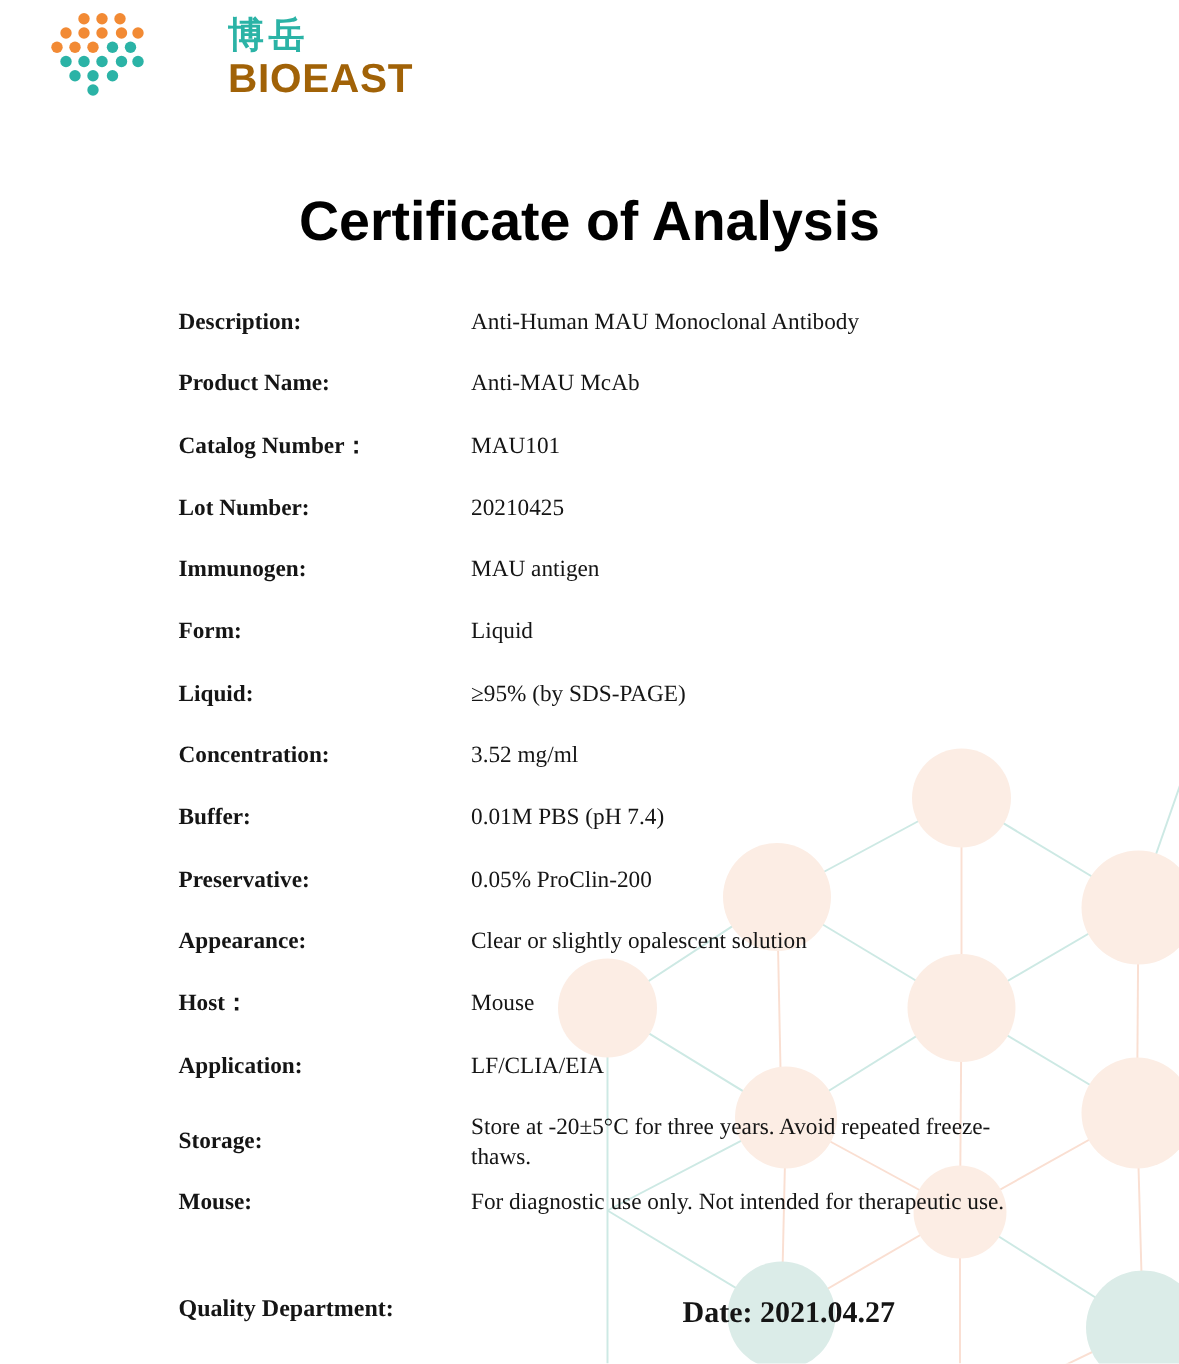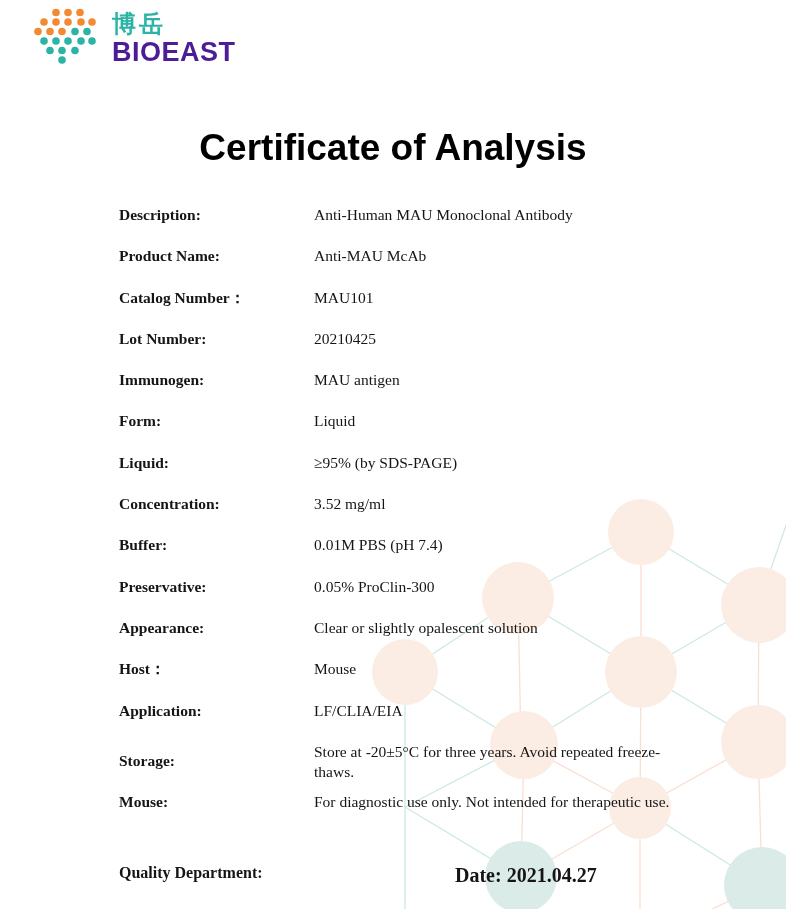--- a/index.html
+++ b/index.html
@@ -6,21 +6,21 @@
   body{
     width:786px;height:909px;position:relative;overflow:hidden;
     background:#ffffff;
     font-family:"Liberation Serif", serif;
     color:#151515;
   }
   .bg-decor{position:absolute;left:0;top:0;z-index:0;}
   .layer{position:absolute;z-index:2;}
 
   
-  .logo{left:34px;top:8px;display:flex;align-items:flex-start;}
+  .logo{left:34px;top:8px;display:flex;align-items:flex-start;gap:40px;}
   .logo-dots{display:block;}
   .logo-text{margin-left:12px;margin-top:4px;display:flex;flex-direction:column;
     font-family:"Liberation Sans", sans-serif;font-weight:bold;line-height:1;}
   .brand-cn{font-size:24px;letter-spacing:3px;}
   .brand-en{font-size:27px;letter-spacing:0.5px;margin-top:3px;}
 
   
   .title{left:0;top:127px;width:786px;text-align:center;
     font-family:"Liberation Sans", sans-serif;font-weight:bold;font-size:37px;}
 
@@ -104,21 +104,21 @@
         <circle cx="47" cy="33" r="3.8"></circle>
         <circle cx="58" cy="33" r="3.8"></circle>
       <circle cx="16" cy="42.5" r="3.8"></circle>
         <circle cx="28" cy="42.5" r="3.8"></circle>
         <circle cx="41" cy="42.5" r="3.8"></circle>
       <circle cx="28" cy="52" r="3.8"></circle>
     </g>
   </svg>
   <div class="logo-text">
     <span class="brand-cn" style="color: rgb(43, 179, 166);">博岳</span>
-    <span class="brand-en" style="color: #4c1d95;">BIOEAST</span>
+    <span class="brand-en" style="color: #a16207;">BIOEAST</span>
   </div>
 </div>
 
 <div class="layer title" style="color: #000000;">Certificate of Analysis</div>
 
 <div class="layer fields">
     <div class="row">
       <span class="label">Description:</span>
       <span class="value">Anti-Human MAU Monoclonal Antibody</span>
     </div>
@@ -149,21 +149,21 @@
     <div class="row">
       <span class="label">Concentration:</span>
       <span class="value">3.52 mg/ml</span>
     </div>
     <div class="row">
       <span class="label">Buffer:</span>
       <span class="value">0.01M PBS (pH 7.4)</span>
     </div>
     <div class="row">
       <span class="label">Preservative:</span>
-      <span class="value">0.05% ProClin-300</span>
+      <span class="value">0.05% ProClin-200</span>
     </div>
     <div class="row">
       <span class="label">Appearance:</span>
       <span class="value">Clear or slightly opalescent solution</span>
     </div>
     <div class="row">
       <span class="label">Host：</span>
       <span class="value">Mouse</span>
     </div>
     <div class="row">

